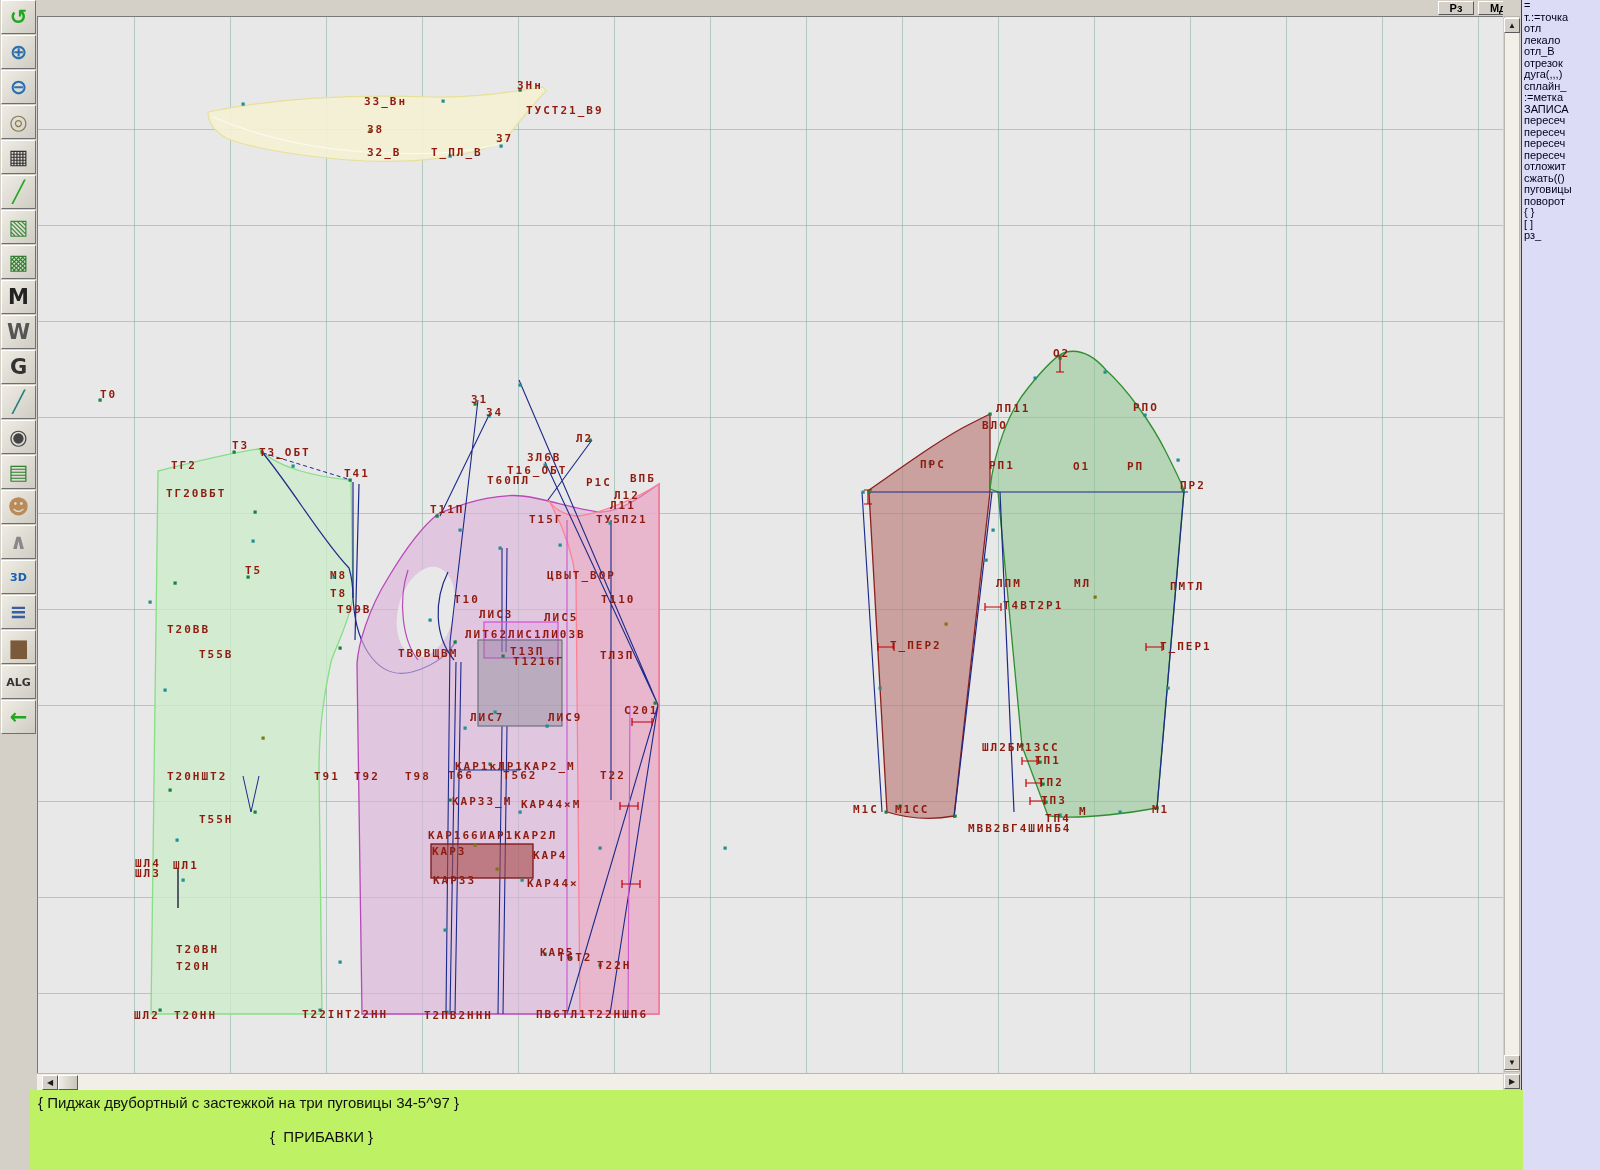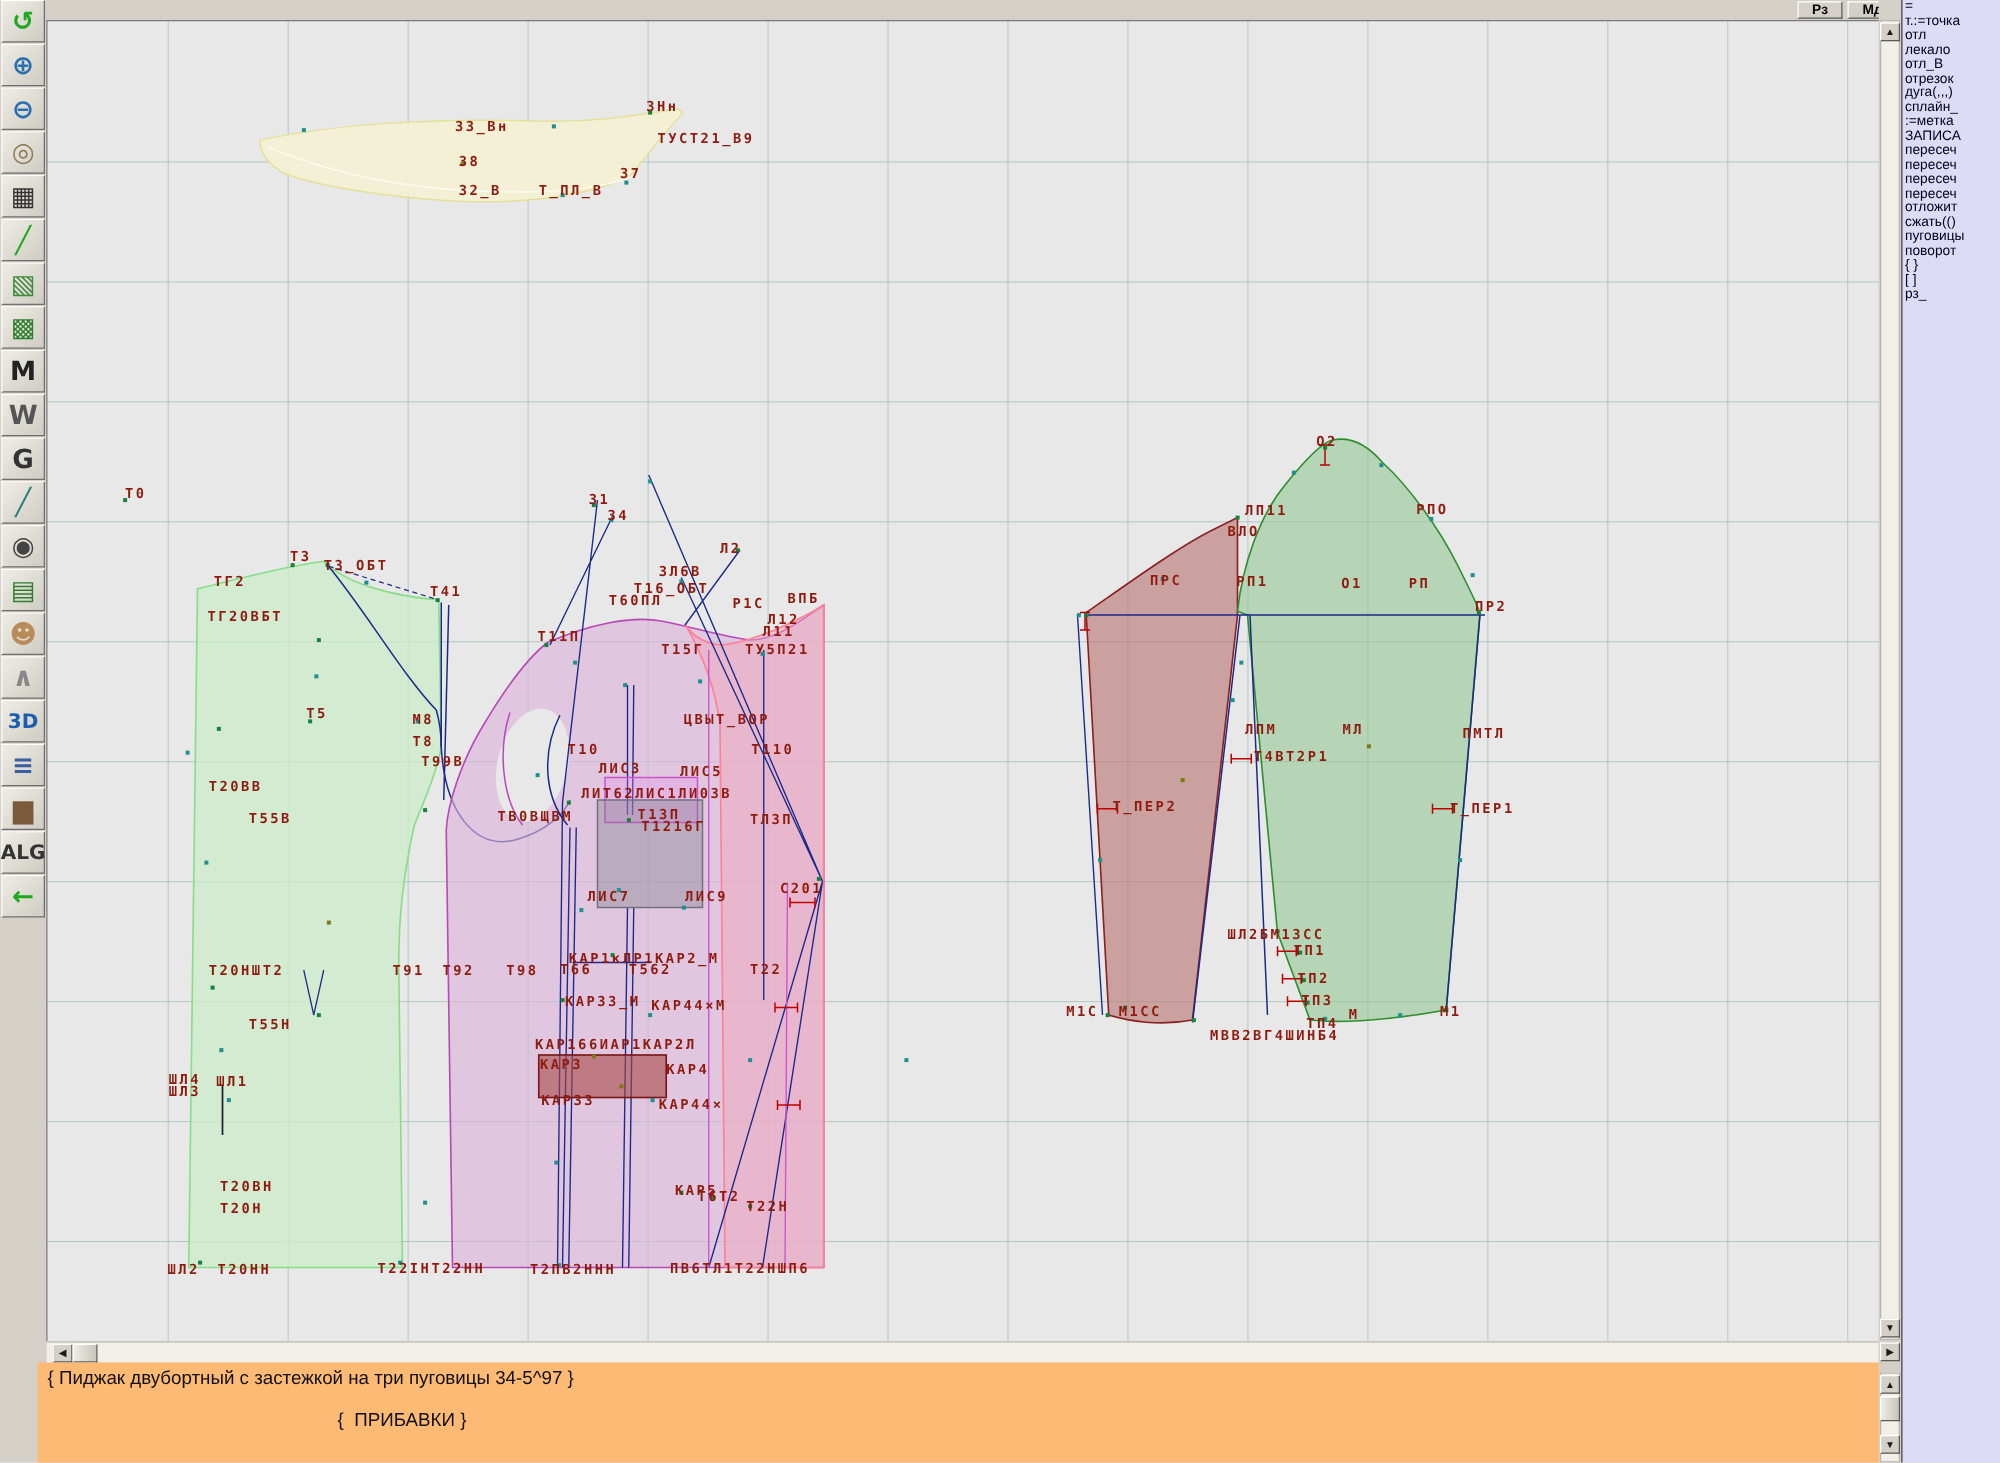--- a/index.html
+++ b/index.html
@@ -11,21 +11,21 @@
   
   #toolbar{position:absolute;left:0;top:0;width:37px;height:762px;background:#d4d0c8;}
   .tbtn{
     width:35px;height:34px;margin:0 0 1px 1px;box-sizing:border-box;
     background:linear-gradient(135deg,#efece5,#cfccc3);
     border:1px solid;border-color:#ffffff #6f6f6f #6f6f6f #ffffff;
     display:flex;align-items:center;justify-content:center;
     font-family:"DejaVu Sans",sans-serif;cursor:pointer;position:relative;
   }
   .tbtn .glyph{font-size:21px;line-height:1;font-weight:bold;}
-  .tbtn .glyph.small{font-size:16px;letter-spacing:0;text-align:center;}
+  .tbtn .glyph.small{font-size:11px;letter-spacing:0;text-align:center;}
   
   #topstrip{position:absolute;left:37px;top:0;width:1466px;height:16px;background:#d4d0c8;}
   .topbtn{
     position:absolute;top:1px;height:14px;box-sizing:border-box;
     background:#d4d0c8;border:1px solid;border-color:#ffffff #5a5a5a #5a5a5a #ffffff;
     font:bold 11px "Liberation Sans",sans-serif;text-align:center;line-height:12px;cursor:pointer;
   }
   
   #canvas{
     position:absolute;left:37px;top:16px;width:1466px;height:1074px;
@@ -62,21 +62,21 @@
   
   #sidebar{
     position:absolute;left:1521px;top:0;width:79px;height:1170px;
     background:#dcdcf6;border-left:1px solid #404040;box-sizing:border-box;overflow:hidden;
   }
   .sideitem{
     font:11px "Liberation Sans",sans-serif;line-height:11.5px;color:#00001e;
     white-space:pre;overflow:hidden;padding-left:2px;cursor:pointer;
   }
   
-  #statusarea{position:absolute;left:30px;top:1090px;width:1473px;height:80px;background:#fdba74;}
+  #statusarea{position:absolute;left:30px;top:1090px;width:1473px;height:80px;background:#bef264;padding-left:20px;}
   .statusline{position:absolute;font:15px "Liberation Sans",sans-serif;color:#101010;white-space:pre;}
 </style>
 </head>
 <body>
 
 <div id="toolbar">
     <div class="tbtn">
       <span class="glyph" style="color: rgb(31, 168, 31);">↺</span>
     </div>
     <div class="tbtn">

